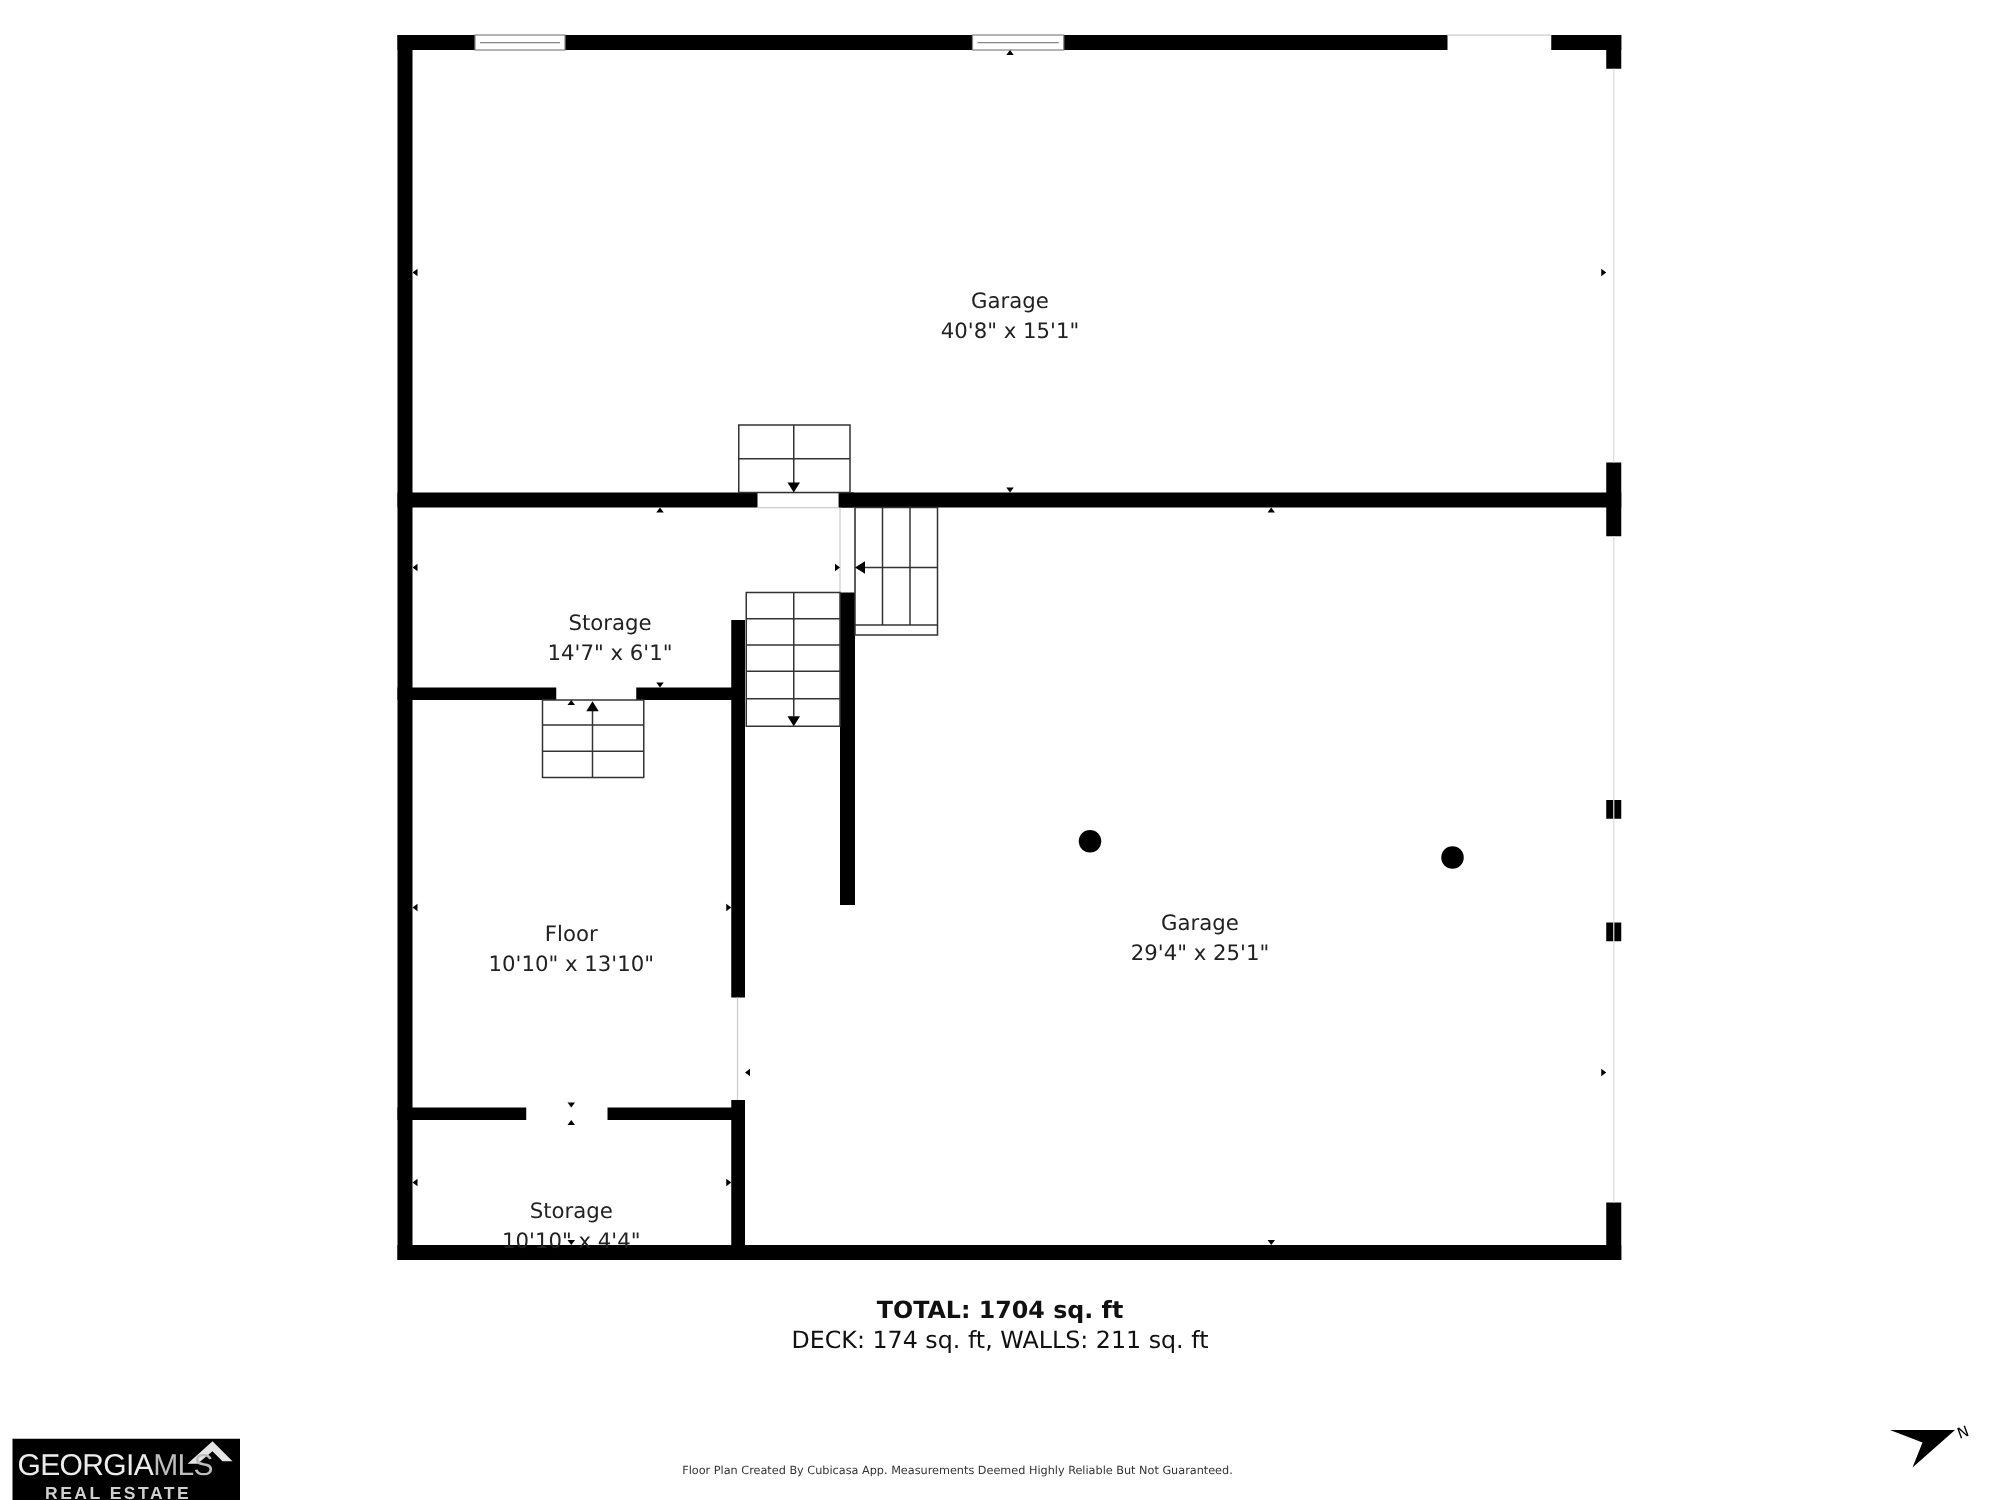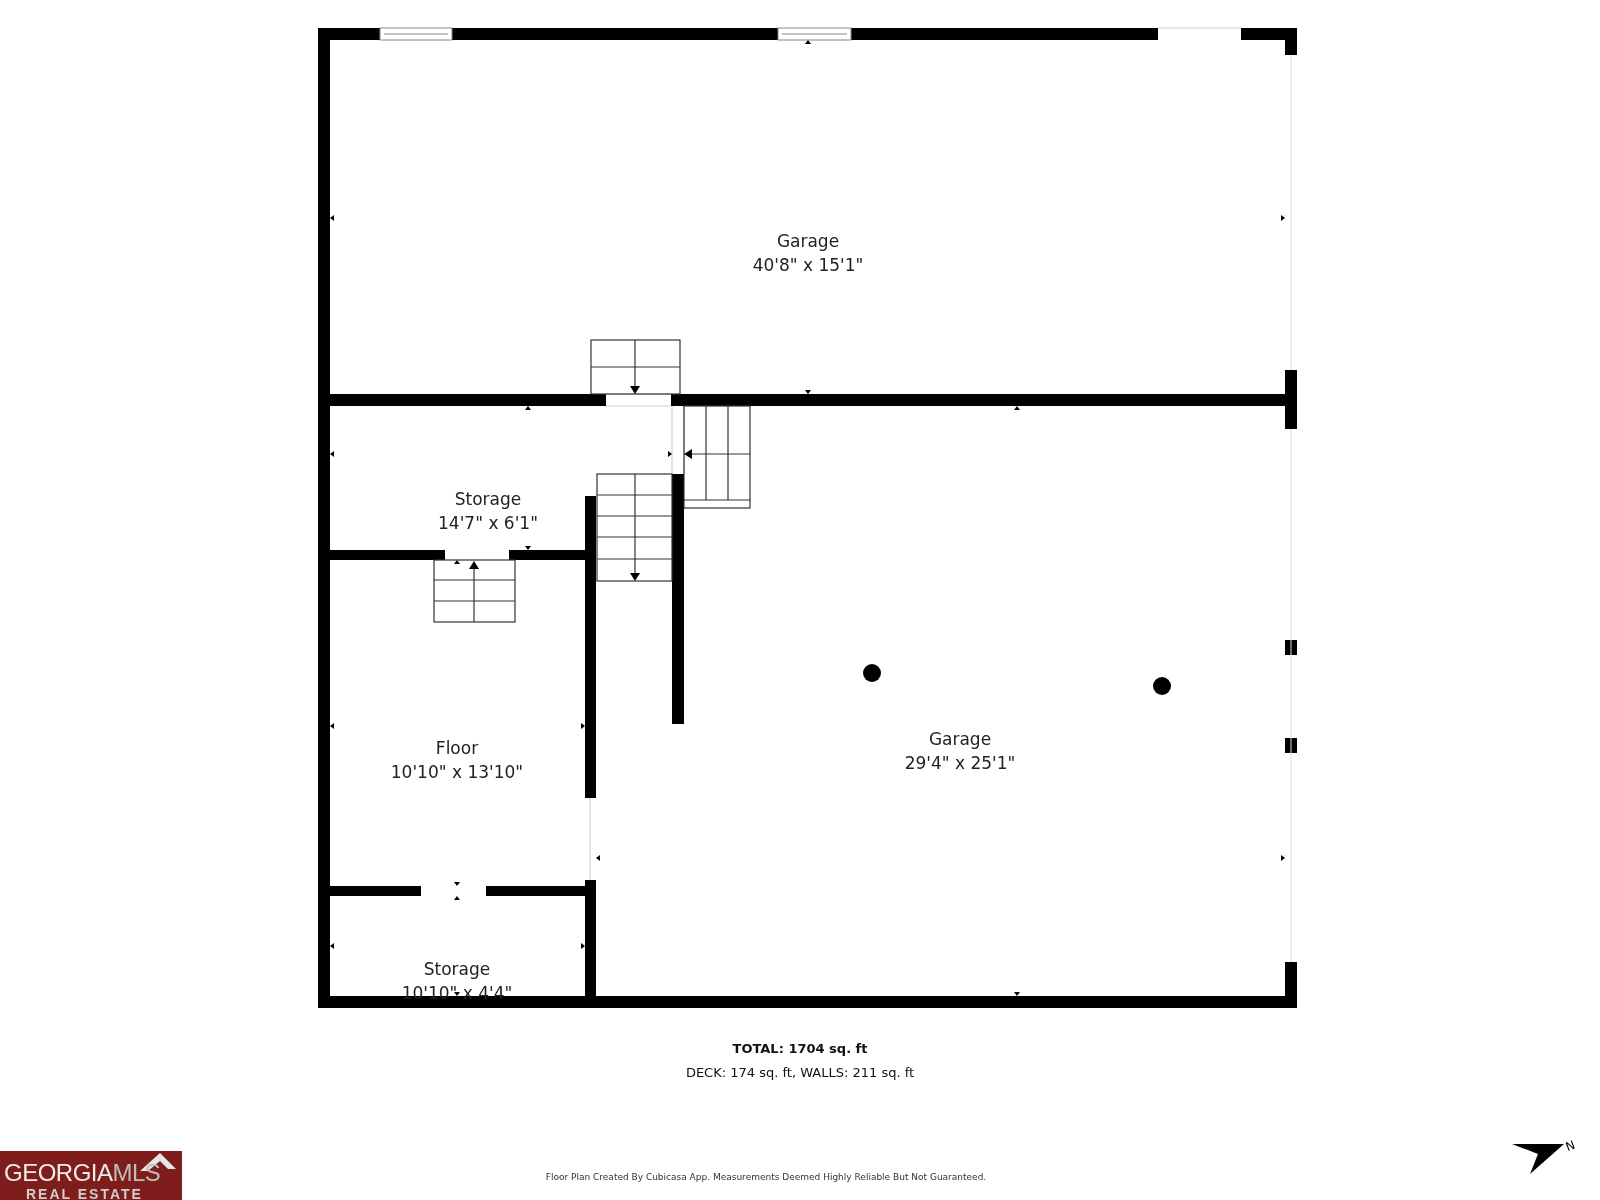--- a/index.html
+++ b/index.html
@@ -2,26 +2,26 @@
 <html><head>
 <meta charset="utf-8">
 <style>
   html, body { margin: 0; padding: 0; background: #ffffff; }
   body { width: 1600px; height: 1200px; position: relative; overflow: hidden;
          font-family: "DejaVu Sans", "Liberation Sans", sans-serif; color: #1a1a1a; }
   #plan { position: absolute; left: 0; top: 0; width: 1600px; height: 1200px; }
   .label { position: absolute; text-align: center; font-size: 17px; line-height: 24px;
            transform: translateX(-50%); white-space: nowrap; color: #222; margin-top: 21px; }
   .summary { position: absolute; left: 0; width: 1600px; top: 1037px; text-align: center;
-             font-size: 13px; line-height: 23.5px; color: #111; }
+             font-size: 19px; line-height: 23.5px; color: #111; }
   .summary .total { font-weight: bold; }
   .disclaimer { position: absolute; left: 0; width: 1532px; top: 1172px; text-align: center;
                 font-size: 9px; color: #333; }
-  .logo { position: absolute; left: 0; top: 1151px; width: 182px; height: 49px;
-          background: #7f1d1d; }
+  .logo { position: absolute; left: 10px; top: 1151px; width: 182px; height: 49px;
+          background: #000000; }
   .logo .brand { position: absolute; left: 4px; top: 8px; font-size: 24px; letter-spacing: -0.5px;
                  color: #ececec; font-family: "Liberation Sans", sans-serif; }
   .logo .brand .mls { color: #bdbdbd; }
   .logo .sub { position: absolute; left: 26px; top: 35px; font-size: 14px; letter-spacing: 2px;
                color: #cfcfcf; font-weight: bold; font-family: "Liberation Sans", sans-serif; }
   .logo svg { position: absolute; left: 138px; top: 0; }
   .compass { position: absolute; left: 1508px; top: 1138px; }
 </style>
 </head>
 <body>

